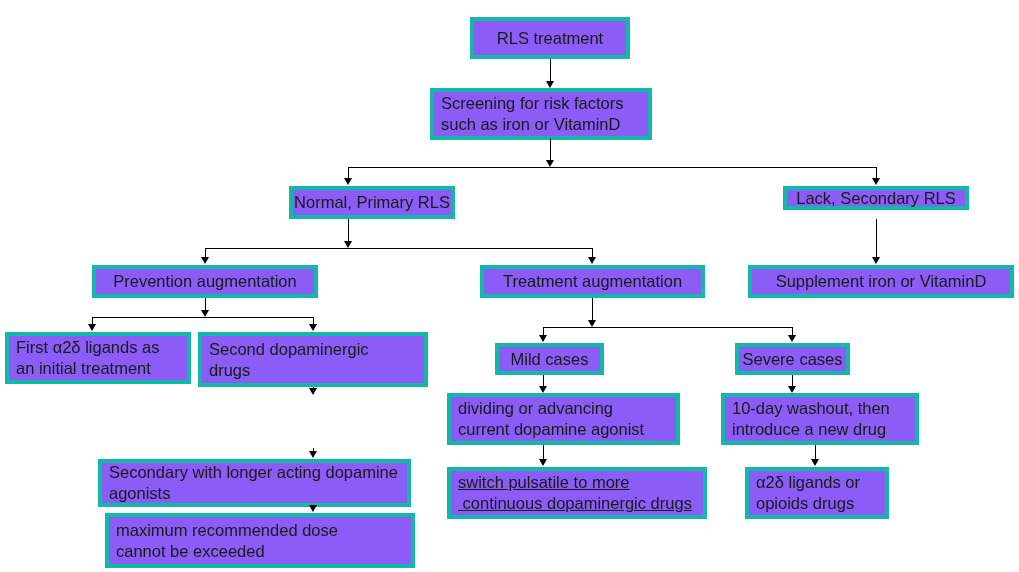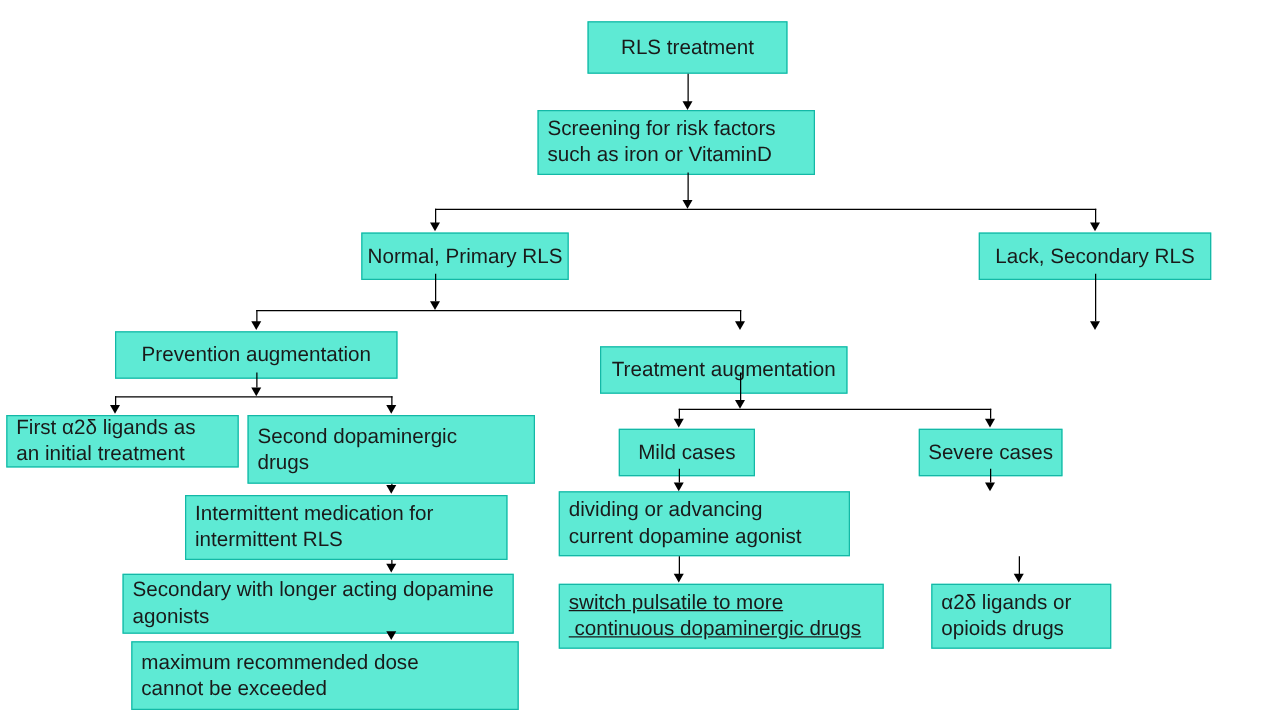--- a/index.html
+++ b/index.html
@@ -11,29 +11,29 @@
     position: relative;
     width: 1019px;
     height: 572px;
     background: #ffffff;
     font-family: "Liberation Sans", sans-serif;
     overflow: hidden;
   }
   .node {
     position: absolute;
     box-sizing: border-box;
-    border: 1px solid #14b8a6;
-    background: #5eead4;
+    border: 4px solid #14b8a6;
+    background: #8b5cf6;
     color: #1a1a1a;
     font-size: 16.5px;
     line-height: 21px;
     display: flex;
     flex-direction: column;
     justify-content: center;
-    padding: 18px 7px;
+    padding: 8px 7px;
     white-space: pre;
   }
   .node.center { align-items: center; text-align: center; }
   .node.left   { align-items: flex-start; text-align: left; }
   .conn {
     position: absolute;
     background: #000000;
   }
   .conn.v { width: 1px; }
   .conn.h { height: 1px; }
@@ -55,45 +55,46 @@
 
   <div class="node left" style="left:430px; top:88px; width:222px; height:52px;">Screening for risk factors
 such as iron or VitaminD</div>
 
   <div class="node center" style="left:289px; top:186px; width:166px; height:33px;">Normal, Primary RLS</div>
 
   <div class="node center" style="left:783px; top:186px; width:186px; height:18px;">Lack, Secondary RLS</div>
 
   <div class="node center" style="left:92px; top:265px; width:226px; height:33px;">Prevention augmentation</div>
 
-  <div class="node center" style="left:480px; top:265px; width:198px; height:33px;margin-top:12px;">Treatment augmentation</div>
+  <div class="node center" style="left:480px; top:265px; width:225px; height:33px;">Treatment augmentation</div>
 
+  <div class="node center" style="left:748px; top:265px; width:266px; height:33px;">Supplement iron or VitaminD</div>
 
-  <div class="node left" style="left:5px; top:332px; width:186px; height:42px;">First α2δ ligands as
+  <div class="node left" style="left:5px; top:332px; width:186px; height:52px;">First α2δ ligands as
 an initial treatment</div>
 
   <div class="node left" style="left:198px; top:332px; width:230px; height:55px;">Second dopaminergic
 drugs</div>
 
-  <div class="node left" style="left:148px; top:396px; width:258px; height:52px;">Intermittent medication for
-intermittent RLS</div>
 
   <div class="node left" style="left:98px; top:459px; width:313px; height:48px;">Secondary with longer acting dopamine
 agonists</div>
 
   <div class="node left" style="left:105px; top:513px; width:310px; height:55px;">maximum recommended dose
 cannot be exceeded</div>
 
   <div class="node center" style="left:495px; top:343px; width:109px; height:32px;">Mild cases</div>
 
   <div class="node center" style="left:735px; top:343px; width:115px; height:32px;">Severe cases</div>
 
   <div class="node left" style="left:447px; top:393px; width:233px; height:52px;">dividing or advancing
 current dopamine agonist</div>
 
+  <div class="node left" style="left:721px; top:393px; width:198px; height:52px;">10-day washout, then
+introduce a new drug</div>
 
   <div class="node left" style="left:447px; top:467px; width:260px; height:52px;text-decoration:underline;">switch pulsatile to more
  continuous dopaminergic drugs</div>
 
   <div class="node left" style="left:745px; top:467px; width:144px; height:52px;">α2δ ligands or
 opioids drugs</div>
 
   <div class="conn v" style="left:550px; top:59px; height:23px;"></div>
   <div class="arrow" style="left:546px; top:81px;"></div>
 

